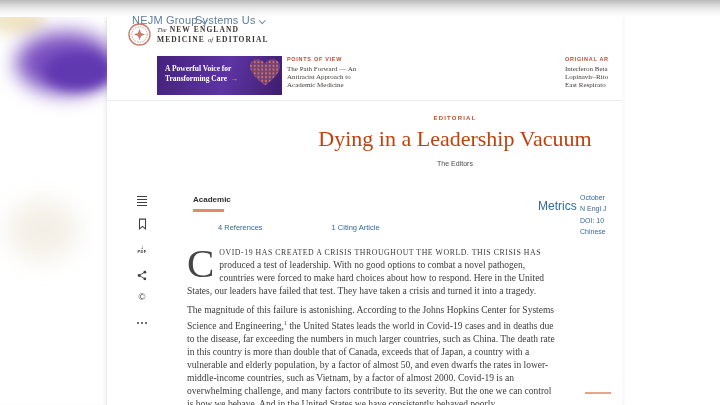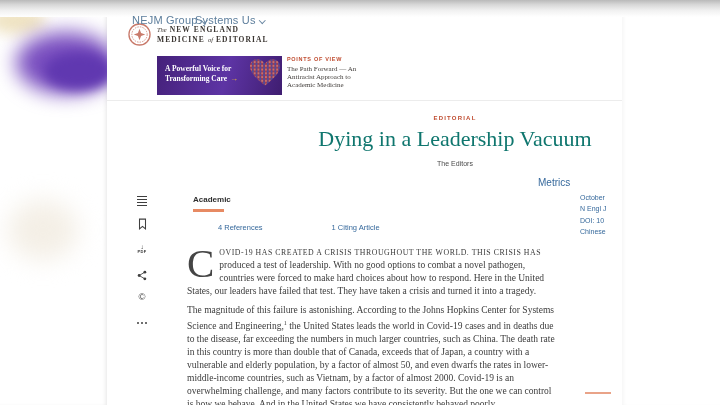--- a/index.html
+++ b/index.html
@@ -47,38 +47,38 @@
   .hl-title div{white-space:nowrap;}
   .hl1{left:287px;width:138px;}
   .hl2{left:429px;width:130px;}
   .hl3{left:565px;width:57px;overflow:hidden;}
 
   .header-divider{left:107px;top:100px;width:515px;height:1px;background:#ececec;}
 
   
   .art-head{left:290px;top:115px;width:330px;text-align:center;}
   .art-kicker{font-size:6px;font-weight:bold;letter-spacing:1.2px;color:#bf4a2e;}
-  .art-title{margin-top:5px;font-family:"Liberation Serif",serif;font-size:22px;color:#0f766e;line-height:26px;}
+  .art-title{margin-top:5px;font-family:"Liberation Serif",serif;font-size:22px;color:#c2410c;line-height:26px;}
   .art-byline{margin-top:8px;font-size:7px;color:#4b4b4b;}
 
   
   .tool{left:134px;width:16px;height:14px;display:flex;align-items:center;justify-content:center;cursor:pointer;color:#3f3f3f;}
   .toc-bars{display:flex;flex-direction:column;gap:1.6px;}
   .toc-bars i{display:block;width:10px;height:1.3px;background:#3f3f3f;}
   .pdf-ic{text-align:center;line-height:4px;font-weight:bold;color:#333;}
   .pdf-arrow{font-size:6.5px;display:block;}
   .pdf-word{font-size:4px;letter-spacing:.3px;display:block;margin-top:1px;}
   .copy-ic{font-size:9.5px;}
   .dots{display:flex;gap:2px;}
   .dots i{width:2.2px;height:2.2px;border-radius:50%;background:#3f3f3f;}
 
   
   .tab-article{left:193px;top:195px;font-size:8px;font-weight:bold;color:#2f2f2f;cursor:pointer;}
   .tab-underline{left:193px;top:209px;width:31px;height:2.6px;background:#e78a63;}
-  .tab-metrics{left:538px;top:177px;font-size:10px;color:#36699c;cursor:pointer;}
+  .tab-metrics{left:538px;top:199px;font-size:12px;color:#36699c;cursor:pointer;}
   .meta{left:580px;top:192px;width:42px;overflow:hidden;font-size:7px;color:#36699c;line-height:11.3px;white-space:nowrap;}
   .refs{left:190px;top:223px;font-size:7.5px;color:#36699c;}
   .refs span{cursor:pointer;margin-left:28px;}
   .ref-gap{display:inline-block;width:13px;}
 
   
   .body-col{left:187px;top:246px;width:370px;font-family:"Liberation Serif",serif;font-size:9.5px;
             line-height:13px;color:#3b3b3b;}
   .dropcap{float:left;font-size:41px;line-height:31px;padding:2px 5px 0 0;color:#454545;}
   .opening-sc{font-size:7.8px;letter-spacing:.55px;}
@@ -140,20 +140,28 @@
             <rect x="0" y="0" width="1.5" height="1.5" fill="#a23b52"></rect>
             <rect x="1.5" y="0" width="1.5" height="1.5" fill="#4a4f9e"></rect>
             <rect x="0" y="1.5" width="1.5" height="1.5" fill="#c4726b"></rect>
             <rect x="1.5" y="1.5" width="1.5" height="1.5" fill="#7a3b72"></rect>
           </pattern>
         </defs>
         <path d="M12 21 C4 15 0 10 0 5.8 C0 2.4 2.6 0 5.9 0 C8.3 0 10.6 1.4 12 3.6 C13.4 1.4 15.7 0 18.1 0 C21.4 0 24 2.4 24 5.8 C24 10 20 15 12 21 Z" fill="url(#mz)"></path>
       </svg>
     </div>
   </div>
+  <div class="abs hl hl3">
+    <div class="kicker">ORIGINAL AR</div>
+    <div class="hl-title">
+      <div>Interferon Beta</div>
+      <div>Lopinavir–Rito</div>
+      <div>East Respirato</div>
+    </div>
+  </div>
 
   <div class="abs header-divider"></div>
 
   <div class="abs art-head">
     <div class="art-kicker">EDITORIAL</div>
     <div class="art-title">Dying in a Leadership Vacuum</div>
     <div class="art-byline">The Editors</div>
   </div>
 
   <div class="abs tool" style="top:194px;">

